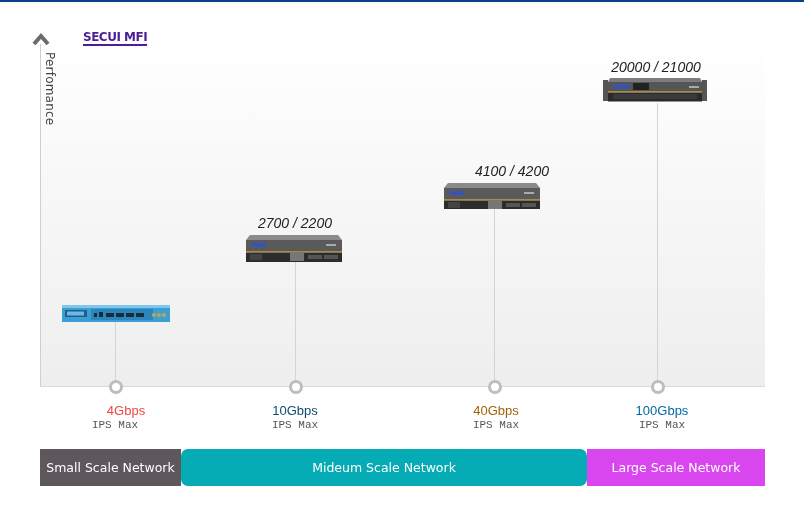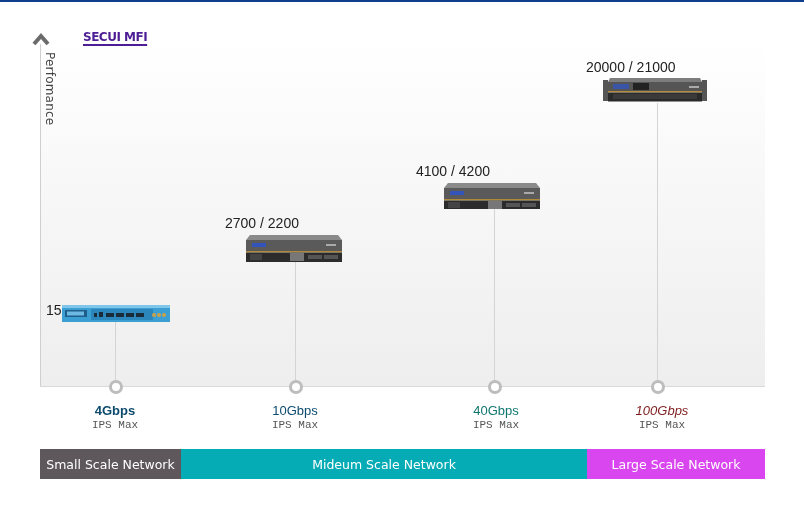--- a/index.html
+++ b/index.html
@@ -15,26 +15,26 @@
   .y-label { position:absolute; left:43px; top:52px; font-family:"DejaVu Sans", sans-serif; font-size:12px; color:#444;
              writing-mode:vertical-rl; letter-spacing:0.2px; }
   .title { position:absolute; left:71px; top:30px; font-family:"DejaVu Sans", sans-serif; font-weight:bold;
            font-size:12px; color:#4c1d95; text-decoration:underline; text-decoration-thickness:2px;
            text-underline-offset:3px; letter-spacing:-0.5px;margin-left:12px; }
 
   .stem { position:absolute; width:1px; background:#d4d4d4; }
   .dot { position:absolute; width:8px; height:8px; border-radius:50%; border:3px solid #bdbdbd;
          background:#ffffff; box-sizing:content-box; }
   .model-label { position:absolute; font-family:"Liberation Sans", sans-serif; font-size:14px; color:#222;
-                 width:140px; }
+                 text-align:center; width:140px;font-style:italic; }
   .speed { position:absolute; font-family:"Liberation Sans", sans-serif; font-size:13px; text-align:center; width:120px; }
   .speed-sub { position:absolute; font-family:Liberation Mono, monospace; font-size:11px; color:#555; text-align:center; width:120px; }
 
   .device { position:absolute; }
-  .scale-bar { position:absolute; top:449px; height:30px; display:flex; align-items:center; justify-content:center;
+  .scale-bar { position:absolute; top:449px; height:37px; display:flex; align-items:center; justify-content:center;
                color:#ffffff; font-family:"DejaVu Sans", sans-serif; font-size:12.5px; }
 </style>
 </head>
 <body>
 
 <div class="topbar"></div>
 
 <div class="plot-area"></div>
 <div class="y-axis-line"></div>
 <svg class="y-arrow" viewBox="0 0 18 14">
@@ -55,78 +55,78 @@
   <rect x="37" y="7" width="4" height="5" fill="#1a2c3a"></rect>
   <rect x="44" y="8" width="8" height="4" fill="#1a2c3a"></rect>
   <rect x="54" y="8" width="8" height="4" fill="#1a2c3a"></rect>
   <rect x="64" y="8" width="8" height="4" fill="#1a2c3a"></rect>
   <rect x="74" y="8" width="8" height="4" fill="#1a2c3a"></rect>
   <circle cx="92" cy="10" r="2" fill="#c8a24a"></circle>
   <circle cx="97" cy="10" r="2" fill="#c8a24a"></circle>
   <circle cx="102" cy="10" r="2" fill="#c8a24a"></circle>
 </svg>
 <div class="dot" style="left:109px; top:380px;"></div>
-<div class="speed" style="left:55px; top:403px; color:#0c4a6e;font-weight:bold;">4Gbps</div>
+<div class="speed" style="left:66px; top:403px; color:#ef4444;">4Gbps</div>
 <div class="speed-sub" style="left:55px; top:419px;">IPS Max</div>
 
 <div class="model-label" style="left:225px; top:215px;">2700 / 2200</div>
 <div class="stem" style="left:295px; top:262px; height:120px;"></div>
 <svg class="device" style="left:246px; top:235px;" width="96" height="27">
   <polygon points="4,0 92,0 96,5 0,5" fill="#8a8a8a"></polygon>
   <rect x="0" y="5" width="96" height="11" fill="#5a5a5a"></rect>
   <rect x="6" y="8" width="14" height="4" fill="#3355bb"></rect>
   <rect x="80" y="9" width="10" height="2" fill="#aaaaaa"></rect>
   <rect x="0" y="16" width="96" height="1.5" fill="#b08a3a"></rect>
   <rect x="0" y="17.5" width="96" height="9.5" fill="#2c2c2c"></rect>
   <rect x="4" y="19" width="12" height="6" fill="#444"></rect>
   <rect x="44" y="18" width="14" height="8" fill="#777"></rect>
   <rect x="62" y="20" width="14" height="4" fill="#555"></rect>
   <rect x="78" y="20" width="14" height="4" fill="#555"></rect>
 </svg>
 <div class="dot" style="left:289px; top:380px;"></div>
 <div class="speed" style="left:235px; top:403px; color:#0c4a6e;">10Gbps</div>
 <div class="speed-sub" style="left:235px; top:419px;">IPS Max</div>
 
-<div class="model-label" style="left:416px; top:163px;">4100 / 4200</div>
+<div class="model-label" style="left:442px; top:163px;">4100 / 4200</div>
 <div class="stem" style="left:494px; top:209px; height:173px;"></div>
 <svg class="device" style="left:444px; top:183px;" width="96" height="26">
   <polygon points="4,0 92,0 96,5 0,5" fill="#8a8a8a"></polygon>
   <rect x="0" y="5" width="96" height="11" fill="#5a5a5a"></rect>
   <rect x="6" y="8" width="14" height="4" fill="#3355bb"></rect>
   <rect x="80" y="9" width="10" height="2" fill="#aaaaaa"></rect>
   <rect x="0" y="16" width="96" height="1.5" fill="#b08a3a"></rect>
   <rect x="0" y="17.5" width="96" height="8.5" fill="#2c2c2c"></rect>
   <rect x="4" y="19" width="12" height="6" fill="#444"></rect>
   <rect x="44" y="18" width="14" height="8" fill="#777"></rect>
   <rect x="62" y="20" width="14" height="4" fill="#555"></rect>
   <rect x="78" y="20" width="14" height="4" fill="#555"></rect>
 </svg>
 <div class="dot" style="left:488px; top:380px;"></div>
-<div class="speed" style="left:436px; top:403px; color:#0f766e;">40Gbps</div>
+<div class="speed" style="left:436px; top:403px; color:#a16207;">40Gbps</div>
 <div class="speed-sub" style="left:436px; top:419px;">IPS Max</div>
 
 <div class="model-label" style="left:586px; top:59px;">20000 / 21000</div>
 <div class="stem" style="left:657px; top:103px; height:279px;"></div>
 <svg class="device" style="left:603px; top:78px;" width="104" height="25">
   <rect x="0" y="2" width="5" height="21" fill="#555"></rect>
   <rect x="99" y="2" width="5" height="21" fill="#555"></rect>
   <polygon points="7,0 97,0 99,4 5,4" fill="#7d7d7d"></polygon>
   <rect x="5" y="4" width="94" height="9" fill="#555"></rect>
   <rect x="10" y="6" width="16" height="5" fill="#3a55a8"></rect>
   <rect x="30" y="5" width="16" height="7" fill="#222"></rect>
   <rect x="86" y="8" width="10" height="2" fill="#aaa"></rect>
   <rect x="5" y="13" width="94" height="1.5" fill="#b08a3a"></rect>
   <rect x="5" y="14.5" width="94" height="9" fill="#2a2a2a"></rect>
   <rect x="10" y="16" width="84" height="5" fill="#3a3a3a"></rect>
 </svg>
 <div class="dot" style="left:651px; top:380px;"></div>
-<div class="speed" style="left:602px; top:403px; color:#7f1d1d;font-style:italic;">100Gbps</div>
+<div class="speed" style="left:602px; top:403px; color:#0369a1;">100Gbps</div>
 <div class="speed-sub" style="left:602px; top:419px;">IPS Max</div>
 
 <div class="scale-bar" style="left:40px; width:141px; background:#5e575c;">
   <span>Small Scale Network</span>
 </div>
-<div class="scale-bar" style="left:181px; width:406px; background:#05abb5;">
+<div class="scale-bar" style="left:181px; width:406px; background:#05abb5;border-radius:7px;">
   <span>Mideum Scale Network</span>
 </div>
 <div class="scale-bar" style="left:587px; width:178px; background:#d946ef;">
   <span>Large Scale Network</span>
 </div>
 
 </body></html>

